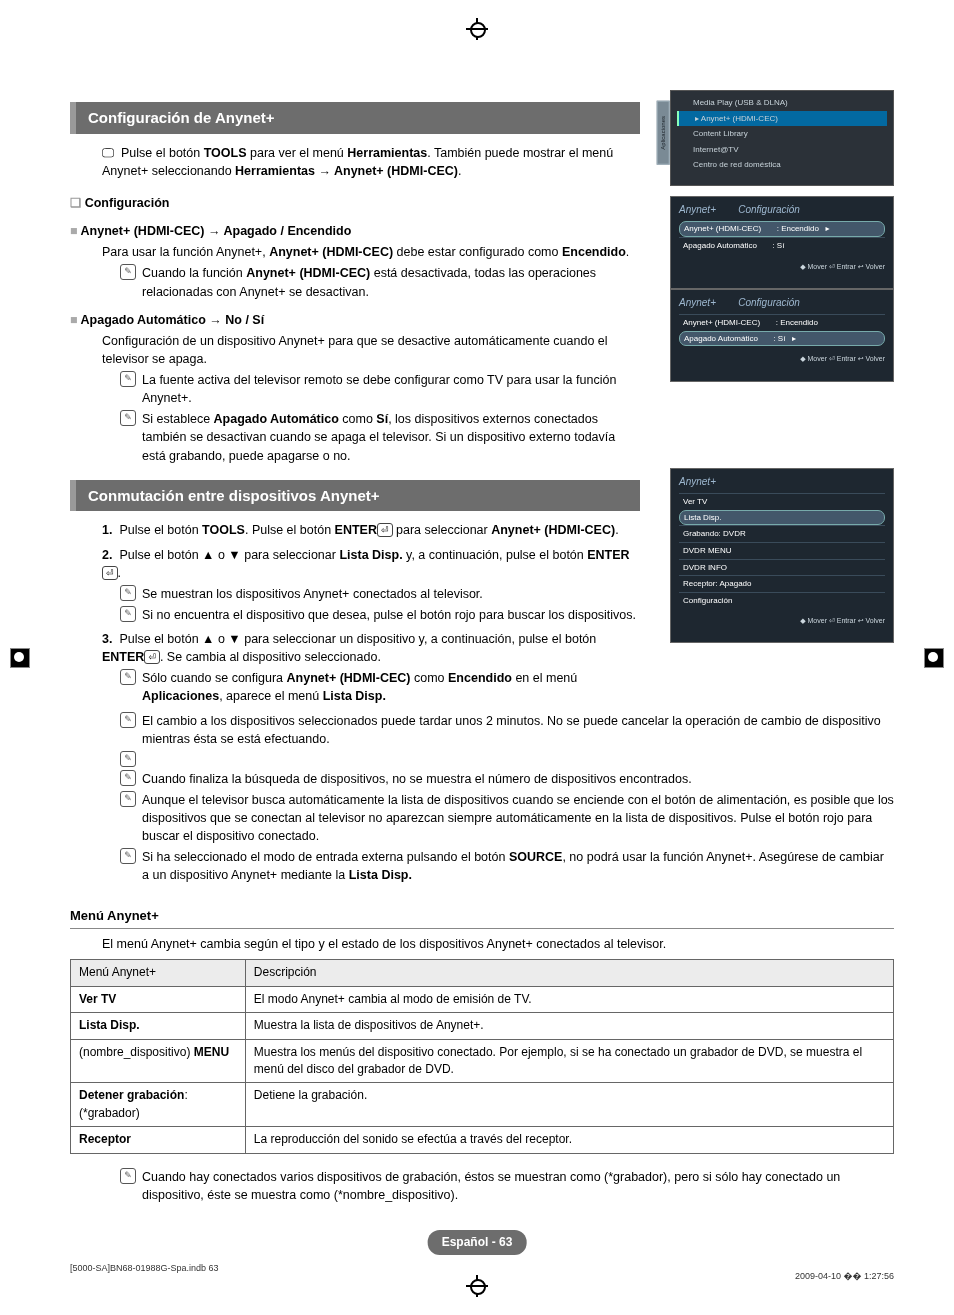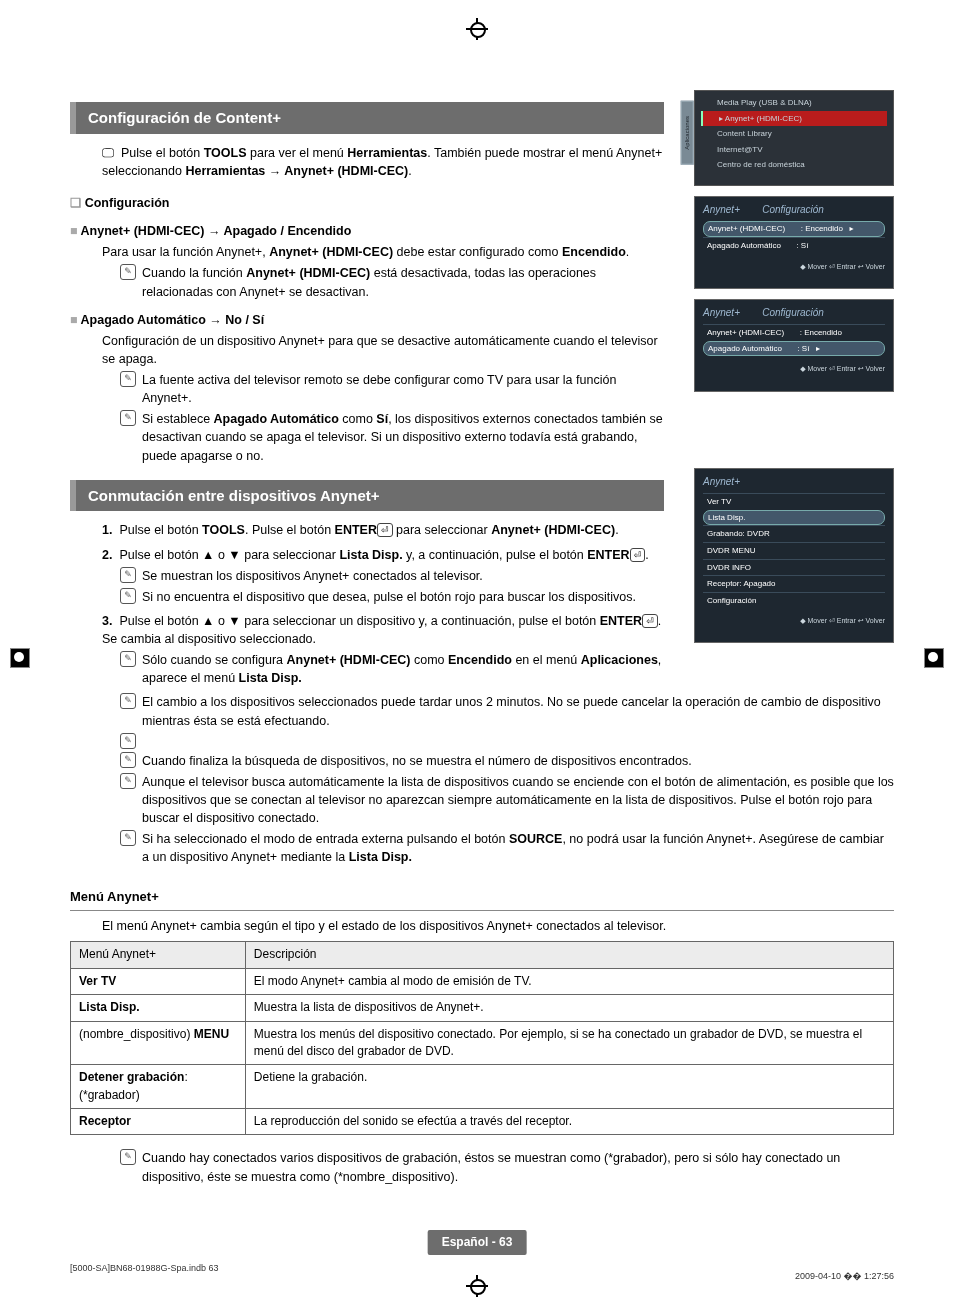--- a/index.html
+++ b/index.html
@@ -18,55 +18,55 @@
   .sub-q{font-weight:bold;margin:14px 0 4px 0}
   .sub-q::before{content:"❏ ";color:#9a9a9a}
   .bullet-sq{margin:10px 0 3px 0;font-weight:bold}
   .bullet-sq::before{content:"■ ";color:#aaa}
   .body{margin-left:32px}
   .note{display:flex;gap:6px;margin:3px 0 3px 18px}
   .note .ic{flex:0 0 14px;height:14px;border:1px solid #555;border-radius:3px;font-size:9px;line-height:13px;text-align:center;color:#555}
   .num{margin:6px 0 2px 0}
   .flex{display:flex;gap:30px;align-items:flex-start}
   .maincol{flex:1}
-  .sidecol{width:200px;font-size:8px;color:#fff}
-  .tvbox{background:#1e2730;border:1px solid #666;padding:6px 8px 16px 8px;margin-bottom:10px}
+  .sidecol{width:224px;font-size:8px;color:#fff}
+  .tvbox{background:#1e2730;border:1px solid #666;padding:6px 8px 16px 8px;margin-bottom:0}
   .tvbox .hdr{color:#9db7cf;font-style:italic;font-size:10px;margin-bottom:4px}
   .tvbox .row{padding:2px 4px;border-top:1px solid #3a4b5a;font-size:8px}
   .tvbox .hl{background:#43576a;border:1px solid #7aa;padding:1px 4px;border-radius:7px}
   .tvbox .foot{text-align:right;font-size:7px;margin-top:8px;color:#cbd6dd}
   .appbox{background:#2b3138;border:1px solid #555;padding:4px 6px 12px 6px;margin-bottom:10px;position:relative}
   .appbox .tab{position:absolute;left:-14px;top:10px;background:#7a8a95;color:#1b2228;font-size:6px;padding:14px 1px;writing-mode:vertical-rl;transform:rotate(180deg);border:1px solid #9fb0ba}
   .appbox .item{font-size:8px;color:#c7d2d9;padding:2px 0 2px 16px}
   h3.under{font-size:13px;font-weight:bold;border-bottom:1px solid #888;padding-bottom:3px;margin:22px 0 6px 0}
   table.menu{width:100%;border-collapse:collapse;font-size:12px;margin-top:6px}
   table.menu th,table.menu td{border:1px solid #666;padding:4px 8px;text-align:left;vertical-align:top}
   table.menu thead td{background:#ececec}
-  .pgnum{background:#6d6d6d;color:#fff;font-size:12px;font-weight:bold;padding:4px 14px;border-radius:2px;position:absolute;left:50%;bottom:60px;transform:translateX(-50%)}
+  .pgnum{background:#6d6d6d;color:#fff;font-size:12px;font-weight:bold;padding:4px 14px;border-radius:12px;position:absolute;left:50%;bottom:60px;transform:translateX(-50%)}
   .footleft{position:absolute;left:70px;bottom:40px;font-size:9px;color:#333}
   .footright{position:absolute;right:60px;bottom:32px;font-size:9px;color:#333}
   .enter{display:inline-block;border:1px solid #444;border-radius:3px;font-size:9px;padding:0 3px;line-height:12px;vertical-align:1px}
 </style>
 </head>
 <body>
 
 <div class="page">
 
   <div class="regmark reg-top">
       <span></span>
     </div>
   <div class="regmark reg-bot">
       <span></span>
     </div>
   <div class="reg-left"></div>
   <div class="reg-right"></div>
 
   <div class="flex">
     <div class="maincol">
-      <h2>Configuración de Content+</h2>
+      <h2>Configuración de Anynet+</h2>
       <div class="body">
         <div>
           🖵 &nbsp;<span>Pulse el botón </span><b>TOOLS</b><span> para ver el menú </span><b>Herramientas</b><span>. También puede mostrar el menú Anynet+ seleccionando </span><b>Herramientas → Anynet+ (HDMI-CEC)</b><span>.</span>
         </div>
       </div>
 
       <div class="sub-q">Configuración</div>
 
       <div class="bullet-sq">Anynet+ (HDMI-CEC) → Apagado / Encendido</div>
       <div class="body">
@@ -88,21 +88,21 @@
             <span class="ic">✎</span>
             <div><span>Si establece </span><b>Apagado Automático</b><span> como </span><b>Sí</b><span>, los dispositivos externos conectados también se desactivan cuando se apaga el televisor. Si un dispositivo externo todavía está grabando, puede apagarse o no.</span></div>
           </div>
       </div>
     </div>
 
     <div class="sidecol">
       <div class="appbox">
         <span class="tab">Aplicaciones</span>
         <div class="item">Media Play (USB &amp; DLNA)</div>
-        <div class="item" style="background:#b91c1c;border-left:2px solid #8fb"><span>▸ </span><span>Anynet+ (HDMI-CEC)</span></div>
+        <div class="item" style="background:#0369a1;border-left:2px solid #8fb"><span>▸ </span><span>Anynet+ (HDMI-CEC)</span></div>
         <div class="item">Content Library</div>
         <div class="item">Internet@TV</div>
         <div class="item">Centro de red doméstica</div>
       </div>
       <div class="tvbox">
         <div class="hdr"><i>Anynet+</i> &nbsp;&nbsp;&nbsp;&nbsp;&nbsp;&nbsp; <span>Configuración</span></div>
         <div class="row hl"><span>Anynet+ (HDMI-CEC)</span> &nbsp;&nbsp;&nbsp;&nbsp;&nbsp; <span>: Encendido</span> &nbsp;&nbsp;▸</div>
         <div class="row"><span>Apagado Automático</span> &nbsp;&nbsp;&nbsp;&nbsp;&nbsp; <span>: Sí</span></div>
         <div class="foot">◆ Mover   ⏎ Entrar   ↩ Volver</div>
       </div>

